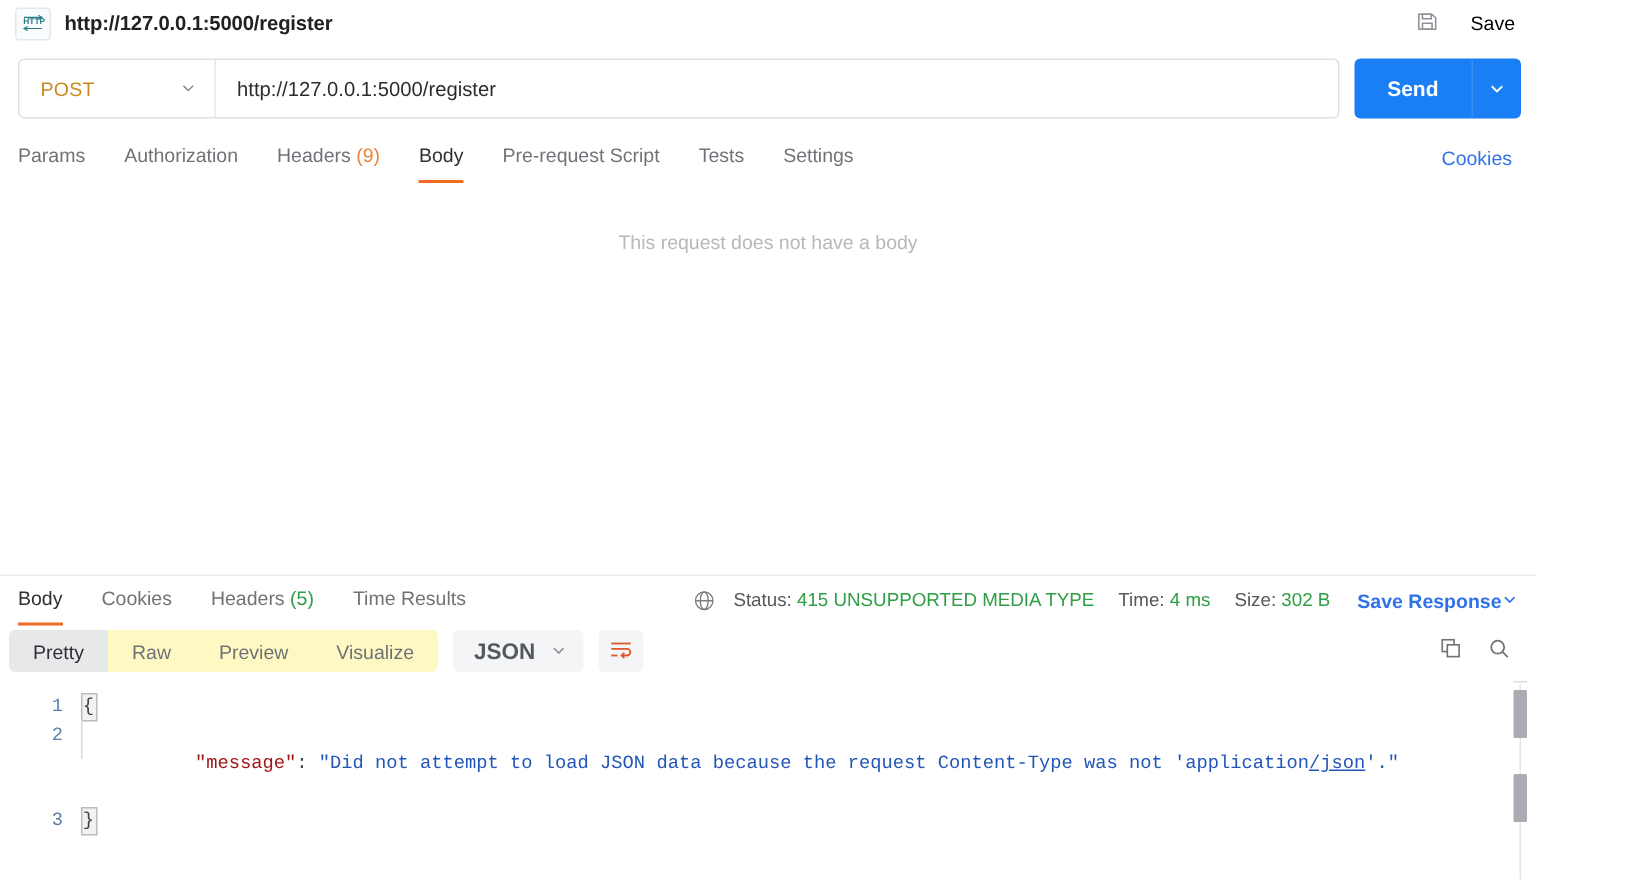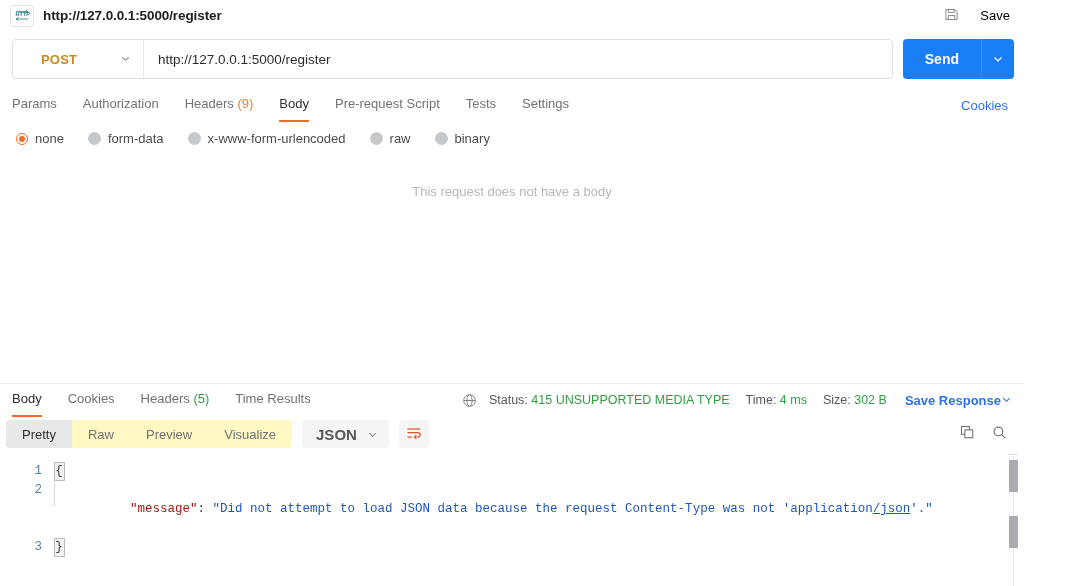--- a/index.html
+++ b/index.html
@@ -87,24 +87,23 @@
     width: 104px;
     display: flex;
     align-items: center;
     justify-content: space-between;
     padding: 0 12px 0 14px;
     cursor: pointer;
     border-right: 1px solid #e6e9ec;
   }
   .method-label {
     font-size: 13px;
-    font-weight: bold;
+    font-weight: normal;
     color: #c98a20;
     letter-spacing: 0.2px;
-    margin-left: 14px;
   }
   .url-input {
     flex: 1 1 auto;
     display: flex;
     align-items: center;
     padding: 0 14px;
     font-size: 13.5px;
     color: #2a2c2f;
     cursor: text;
     white-space: nowrap;
@@ -483,42 +482,20 @@
     <div class="rtab">
       <span>Tests</span>
     </div>
     <div class="rtab">
       <span>Settings</span>
     </div>
     <div class="req-tabs-spacer"></div>
     <div class="cookies-link">Cookies</div>
   </div>
 
-  <div class="body-types">
-    <div class="radio-item">
-      <span class="radio-dot on"></span>
-      <span>none</span>
-    </div>
-    <div class="radio-item">
-      <span class="radio-dot"></span>
-      <span>form-data</span>
-    </div>
-    <div class="radio-item">
-      <span class="radio-dot"></span>
-      <span>x-www-form-urlencoded</span>
-    </div>
-    <div class="radio-item">
-      <span class="radio-dot"></span>
-      <span>raw</span>
-    </div>
-    <div class="radio-item">
-      <span class="radio-dot"></span>
-      <span>binary</span>
-    </div>
-  </div>
 
   <div class="req-body-area">
     <div class="empty-body-msg">This request does not have a body</div>
   </div>
 
   <div class="resp-divider"></div>
 
   <div class="resp-tabs">
     <div class="rtab active">
       <span>Body</span>

